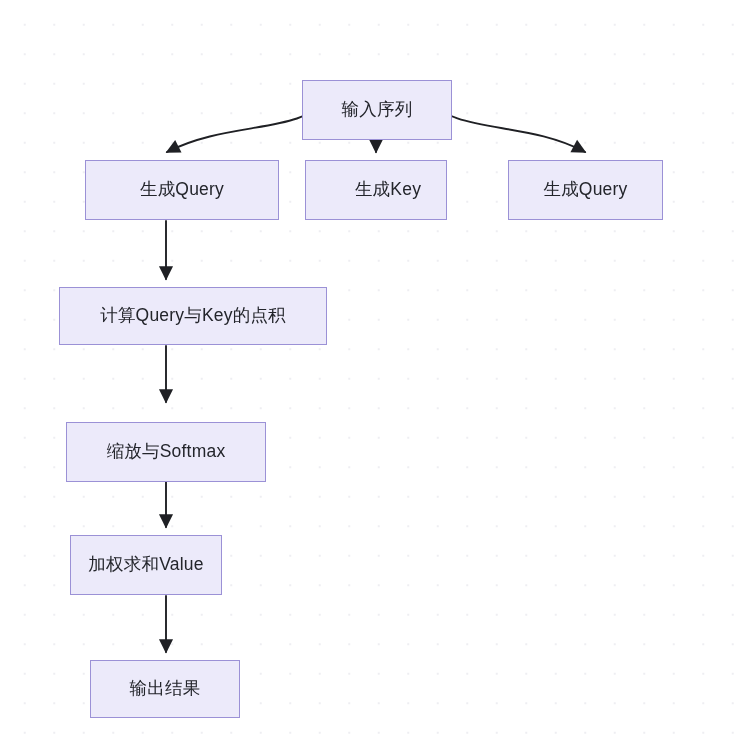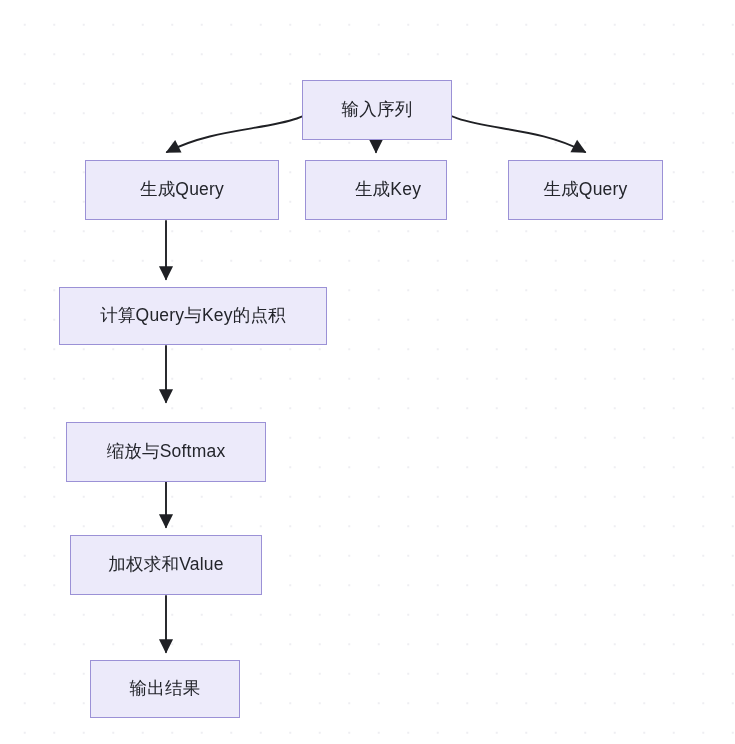--- a/index.html
+++ b/index.html
@@ -78,21 +78,21 @@
       </div>
       <div class="node" style="left: 508px; top: 160px; width: 155px; height: 60px;">
         <span class="node-label">生成Query</span>
       </div>
       <div class="node" style="left: 27px; top: 287px; width: 268px; height: 58px; margin-left: 32px;">
         <span class="node-label">计算Query与Key的点积</span>
       </div>
       <div class="node" style="left: 66px; top: 410px; width: 200px; height: 60px; margin-top: 12px;">
         <span class="node-label">缩放与Softmax</span>
       </div>
-      <div class="node" style="left: 70px; top: 535px; width: 192px; height: 60px; align-items: center;">
+      <div class="node" style="left: 70px; top: 535px; width: 152px; height: 60px; align-items: center;">
         <span class="node-label">加权求和Value</span>
       </div>
       <div class="node" style="left: 90px; top: 660px; width: 150px; height: 58px;">
         <span class="node-label">输出结果</span>
       </div>
     </div>
 
 </div>
 
 </body></html>

